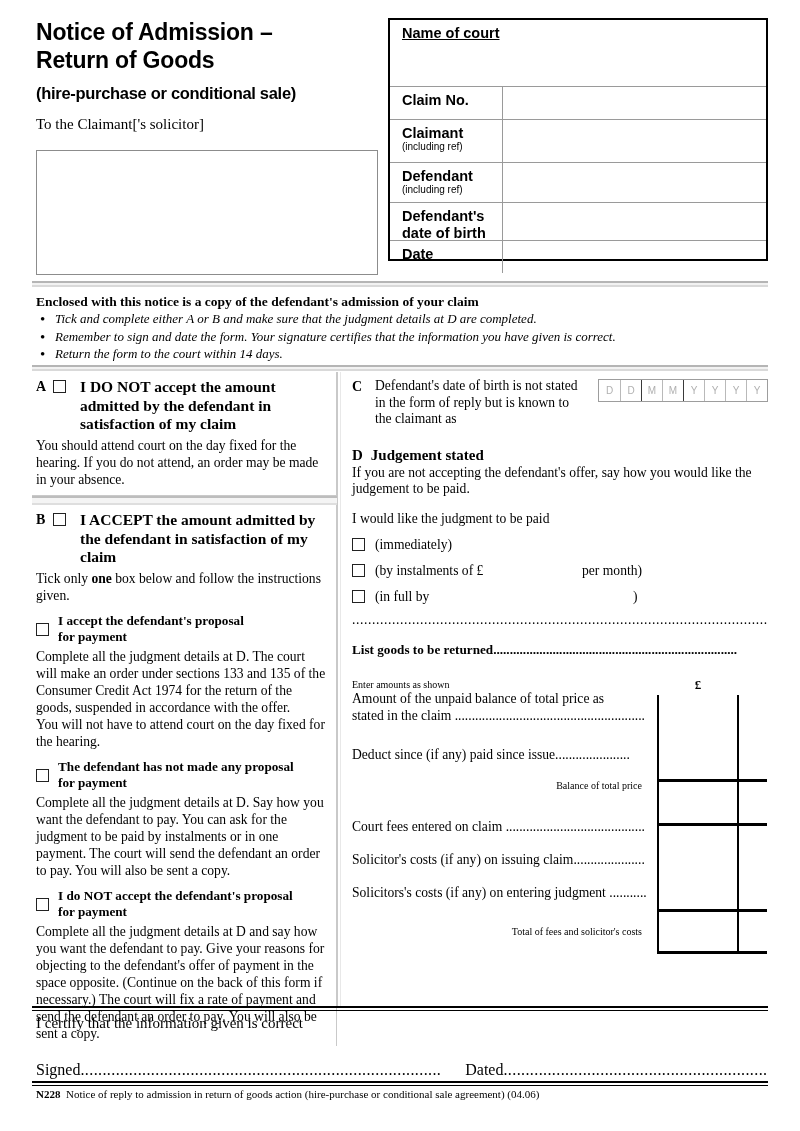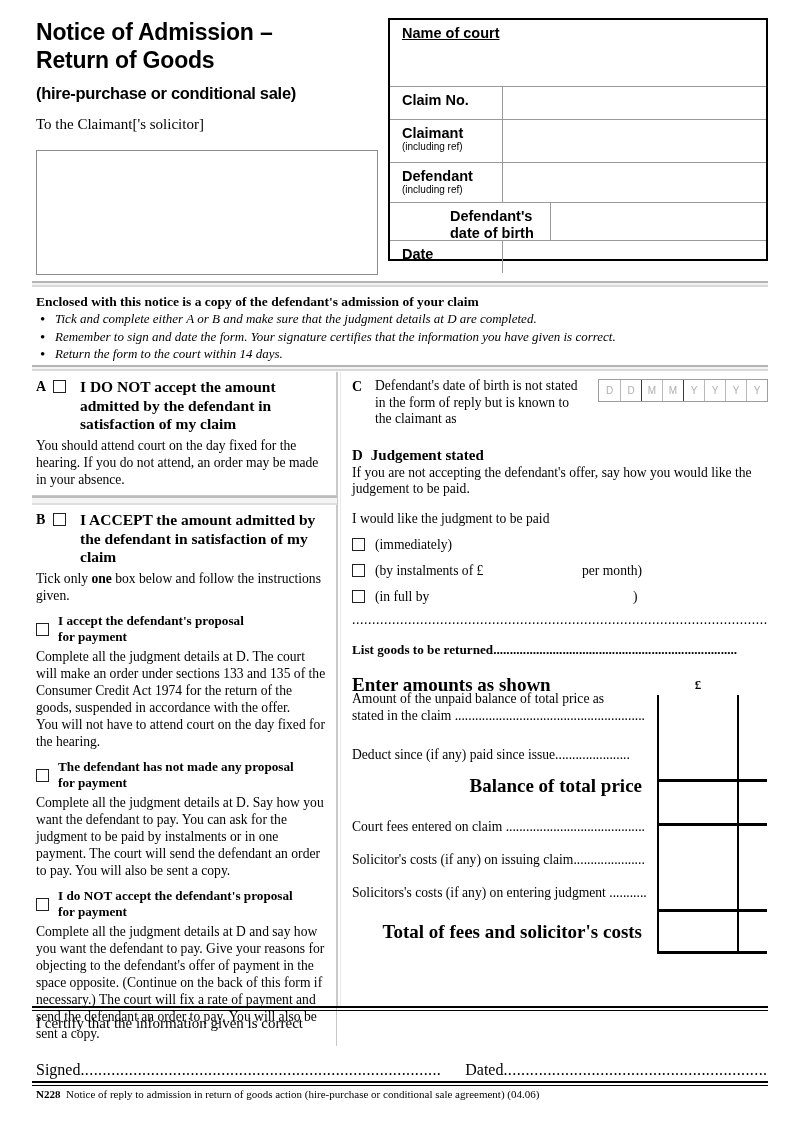--- a/index.html
+++ b/index.html
@@ -100,21 +100,21 @@
   }
   .ct-value {
     flex: 1;
     border-left: 1px solid #9a9a9a;
     box-sizing: border-box;
   }
   .ct-h-name { height: 66px; }
   .ct-h-claimno { height: 33px; }
   .ct-h-claimant { height: 43px; }
   .ct-h-defendant { height: 40px; }
-  .ct-h-dob { height: 38px; padding-left: 48px; }
+  .ct-h-dob { height: 38px; }
   .ct-h-date { height: 33px; }
 
   
   .gsep {
     position: absolute;
     border-top: 2px solid #b5b5b5;
     border-bottom: 2px solid #d9d9d9;
     height: 2px;
     background: #f2f2f2;
   }
@@ -345,22 +345,22 @@
   }
   .amt-label {
     position: absolute;
     left: 0;
     width: 300px;
     font-family: "Liberation Serif", serif;
     font-size: 13.6px;
     line-height: 16.5px;
   }
   .amt-label.bold {
-    font-weight: bold;
-    font-size: 19px;
+    font-weight: normal;
+    font-size: 10px;
   }
   .amt-label.right {
     text-align: right;
     width: 290px;
   }
   .money-grid {
     position: absolute;
     left: 305px;
     top: 18px;
     width: 110px;

